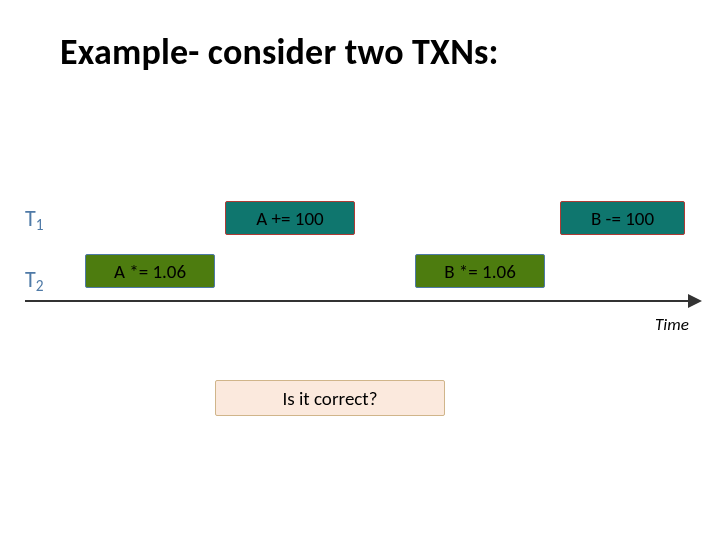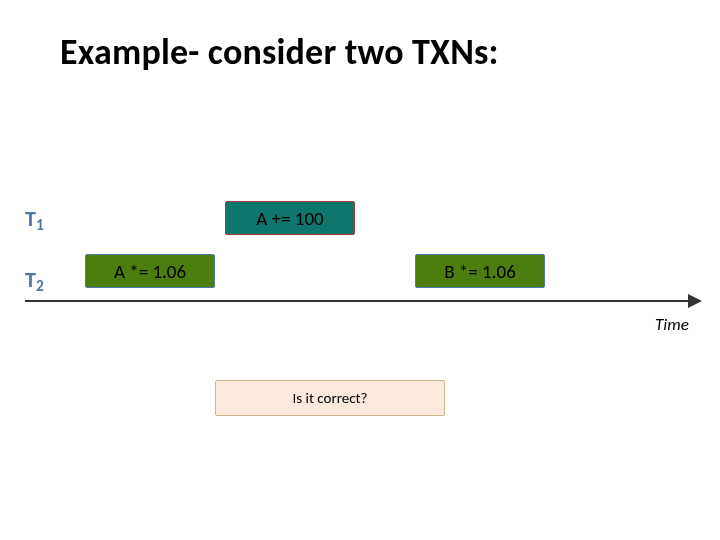--- a/index.html
+++ b/index.html
@@ -30,21 +30,21 @@
     top: 145px;
     font-size: 20px;
     font-weight: 400;
   }
   .subtitle .u { text-decoration: underline; }
 
   .row-label {
     position: absolute;
     left: 25px;
     font-size: 22px;
-    font-weight: 700;
+    font-weight: 400;
     color: #4f7aa7;
   }
   .row-label sub { font-size: 0.7em; vertical-align: baseline; position: relative; top: 4px; }
   .t1-label { top: 205px; }
   .t2-label { top: 266px; }
 
   .op-box {
     position: absolute;
     box-sizing: border-box;
     height: 34px;
@@ -94,40 +94,41 @@
     left: 215px;
     top: 380px;
     width: 230px;
     height: 36px;
     box-sizing: border-box;
     border: 1.5px solid #d0b58a;
     background: #fbe9dd;
     display: flex;
     align-items: center;
     justify-content: center;
-    font-size: 15px;
+    font-size: 19px;
     border-radius: 2px;
   }
 </style>
 </head>
 <body>
 
 <div class="slide">
 
   <div class="title">Example- consider two TXNs:</div>
 
 
   <div class="row-label t1-label">
     <span>T</span><sub>1</sub>
   </div>
   <div class="row-label t2-label">
     <span>T</span><sub>2</sub>
   </div>
 
   <div class="op-box red-box  t1-a">A += 100</div>
+  <div class="op-box red-box  t1-b">B -= 100</div>
   <div class="op-box blue-box t2-a">A *= 1.06</div>
   <div class="op-box blue-box t2-b">B *= 1.06</div>
 
   <div class="timeline"></div>
   <div class="arrowhead"></div>
   <div class="time-label">Time</div>
 
   <div class="callout">Is it correct?</div>
 
 </div>

